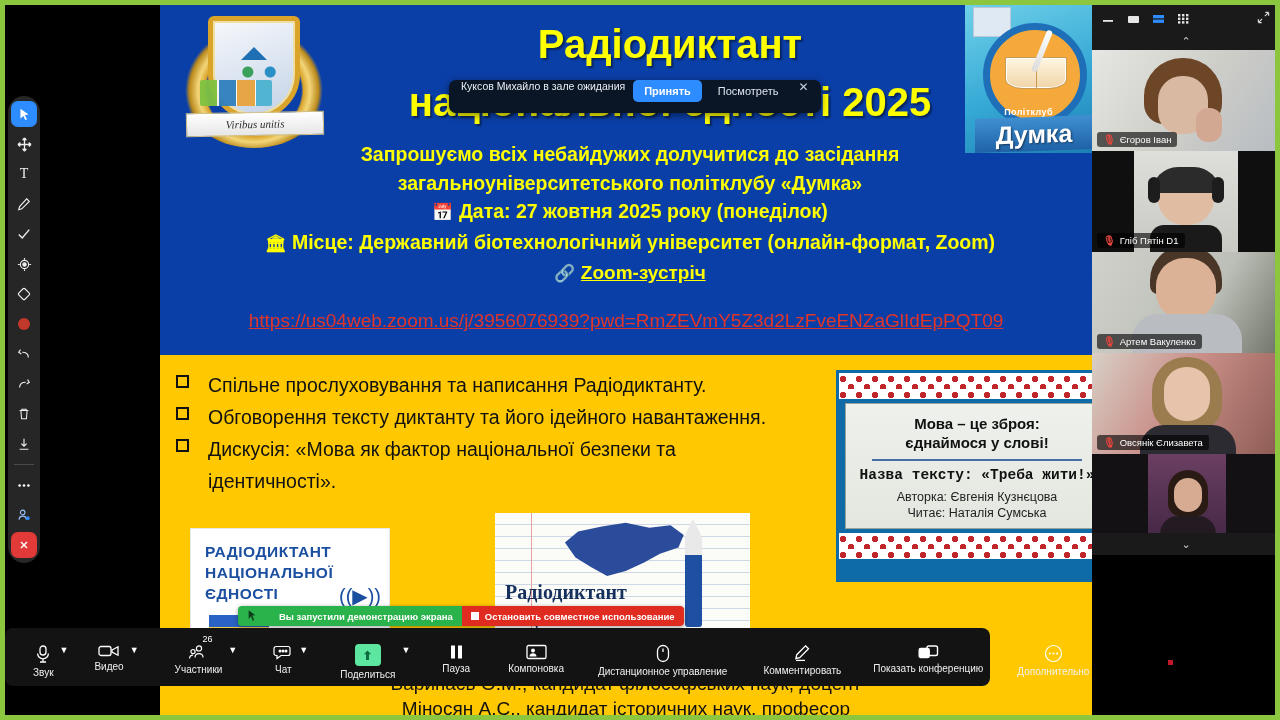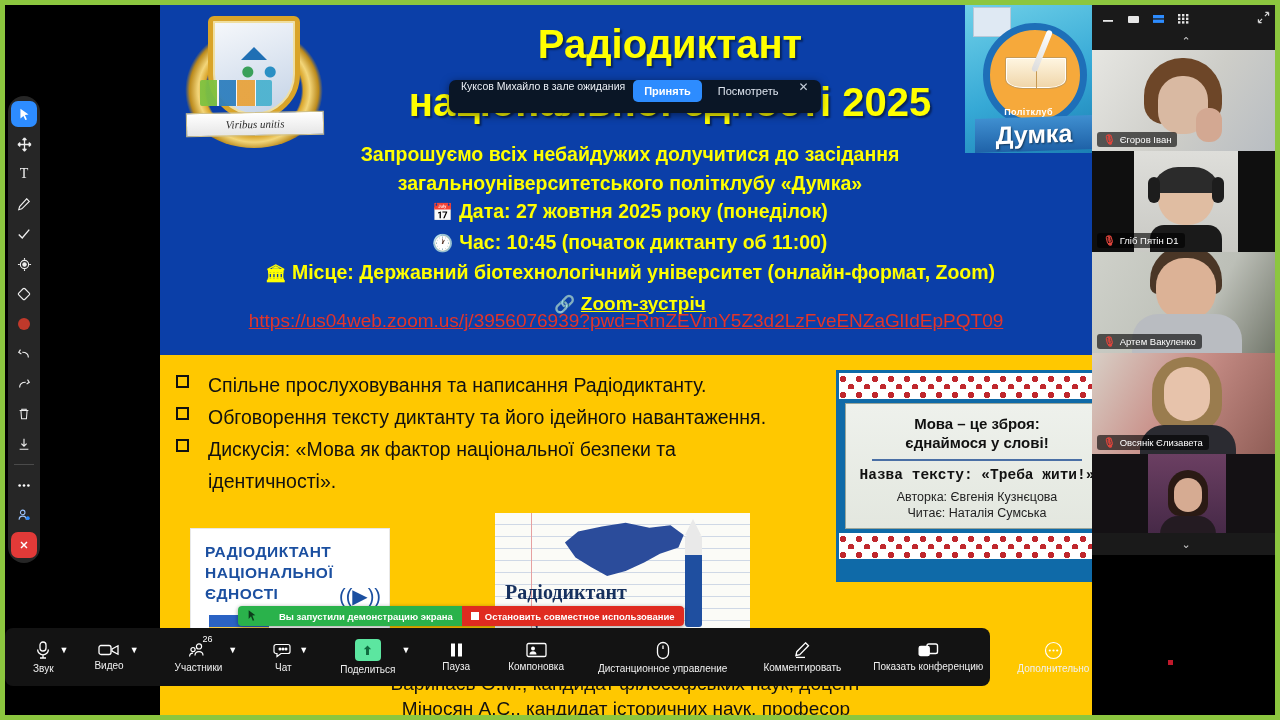--- a/index.html
+++ b/index.html
@@ -261,21 +261,21 @@
   .share-pill .sq { width:8px;height:8px;background:#fff; }
 
   
   .zbar {
     position:absolute; left:5px; top:628px; width:985px; height:58px;
     background:#131313; border-radius:8px;
     display:flex; align-items:center; z-index:50;
   }
   .zitem {
     position:relative; height:58px; display:flex; flex-direction:column;
-    align-items:center; justify-content:center; gap:3px; color:#fff;
+    align-items:center; justify-content:flex-start; gap:3px; color:#fff;
     padding:16px 6px;
   }
   .zitem .zic { height:24px; display:flex; align-items:center; justify-content:center; }
   .zitem .zlabel { font-size:10px; color:#f0f0f0; white-space:nowrap; }
   .zcaret { color:#fff; font-size:9px; padding:0 4px 14px 0; align-self:center; }
   .zbar .grp { display:flex; align-items:center; }
   .badge {
     position:absolute; top:6px; left:50%; margin-left:4px;
     font-size:9px; color:#fff;
   }
@@ -346,22 +346,20 @@
       <div class="quill"></div>
       <div class="polit">Політклуб</div>
       <div class="dumka-ribbon">Думка</div>
     </div>
 
     <div class="slide-body">
       <div class="row">Запрошуємо всіх небайдужих долучитися до засідання</div>
       <div class="row">загальноуніверситетського політклубу «Думка»</div>
       <div class="row"><span class="ico">📅</span>
         <span>Дата: 27 жовтня 2025 року (понеділок)</span></div>
-      <div class="row"><span class="ico">🕐</span>
-        <span>Час: 10:45 (початок диктанту об 11:00)</span></div>
       <div class="row"><span class="ico">🏛</span>
         <span>Місце: Державний біотехнологічний університет (онлайн-формат, Zoom)</span></div>
       <div class="row"><span class="ico">🔗</span>
         <span class="zoom-link">Zoom-зустріч</span></div>
     </div>
     <div class="url-line">https://us04web.zoom.us/j/3956076939?pwd=RmZEVmY5Z3d2LzFveENZaGlIdEpPQT09</div>
 
     <div class="bullets">
       <div class="li"><span class="box"></span><span>Спільне прослуховування та написання Радіодиктанту.</span></div>
       <div class="li"><span class="box"></span><span>Обговорення тексту диктанту та його ідейного навантаження.</span></div>

